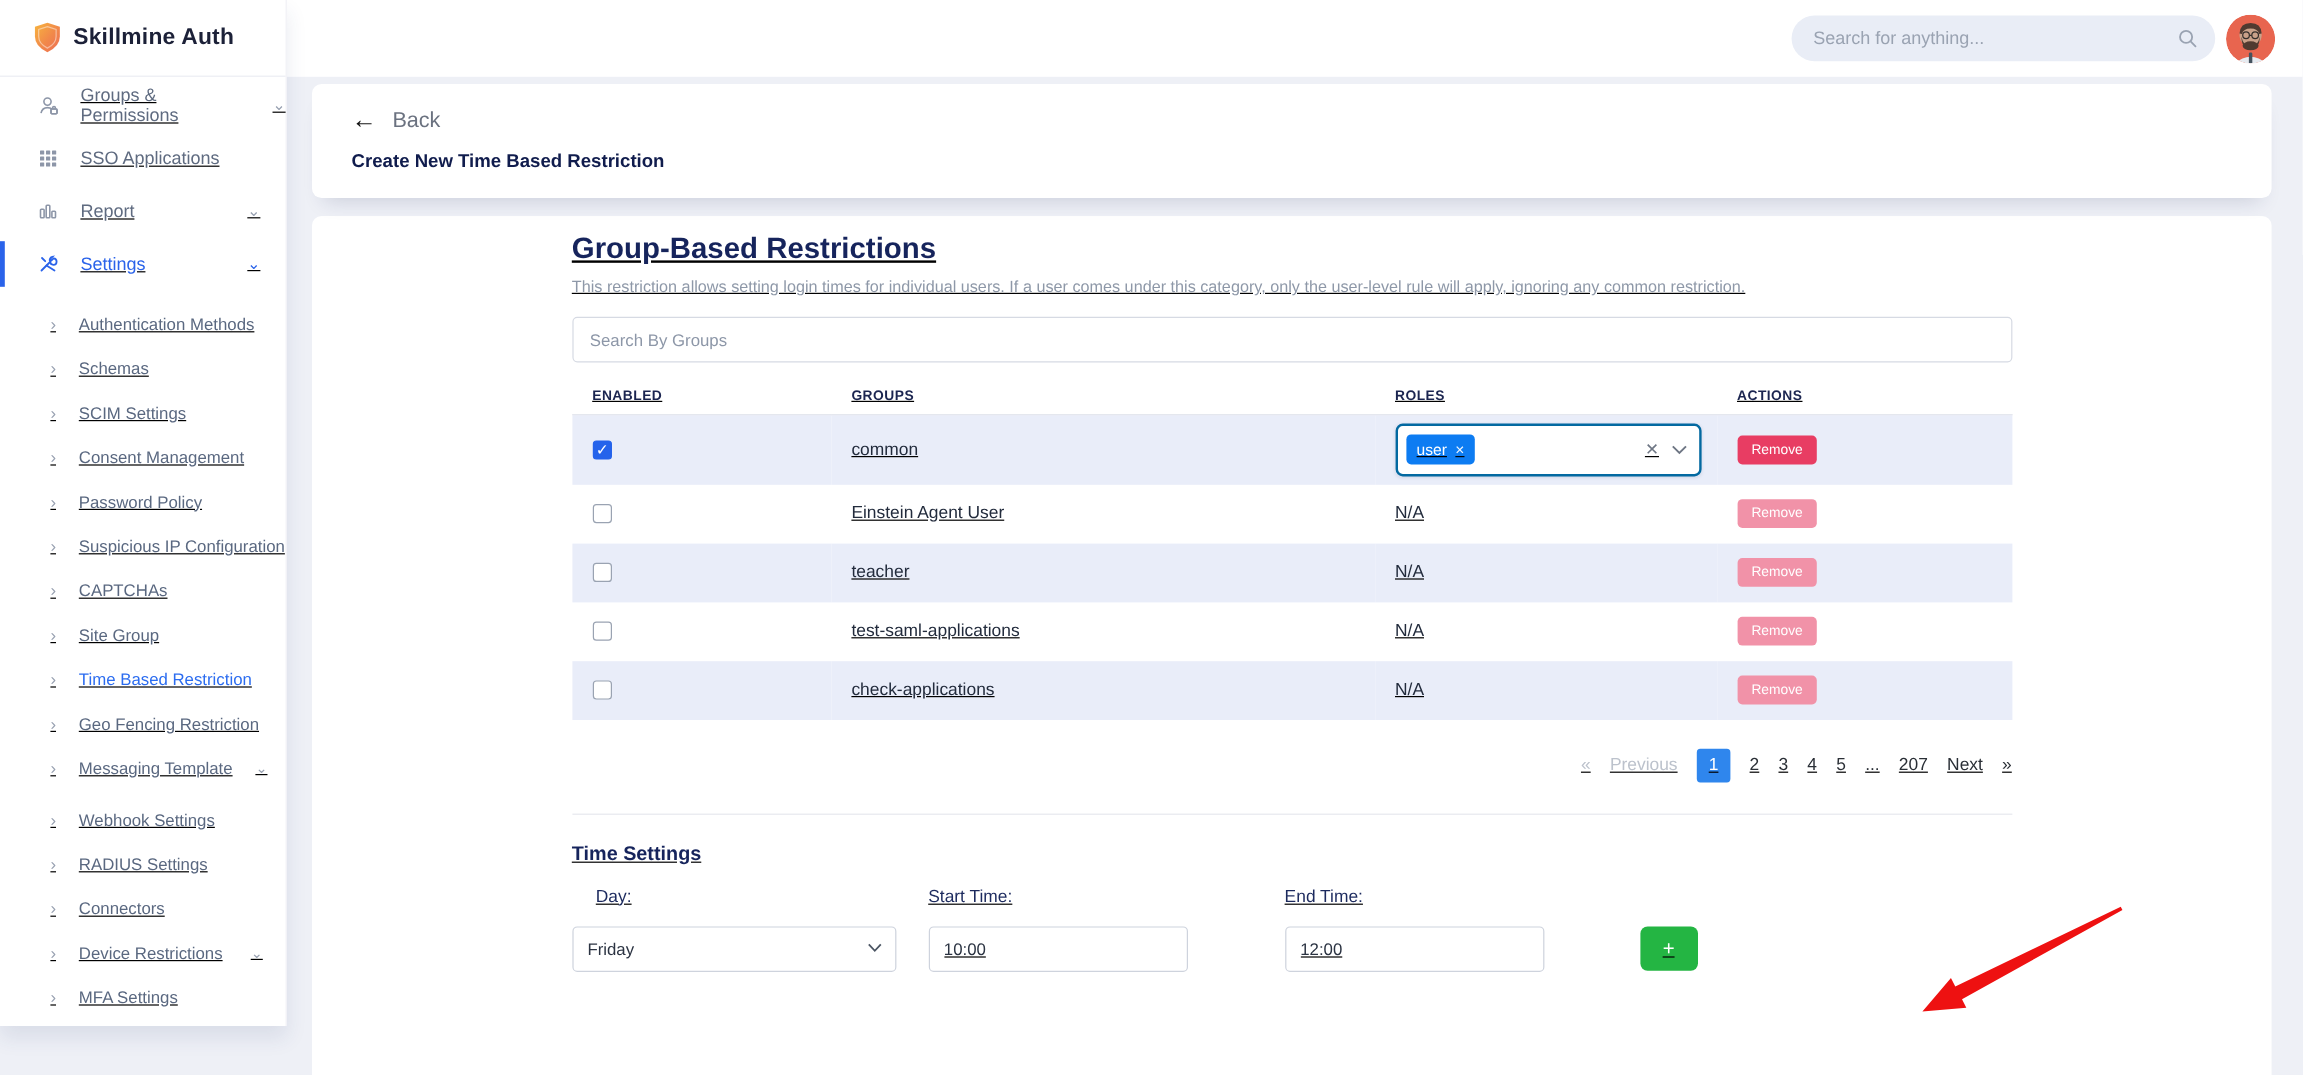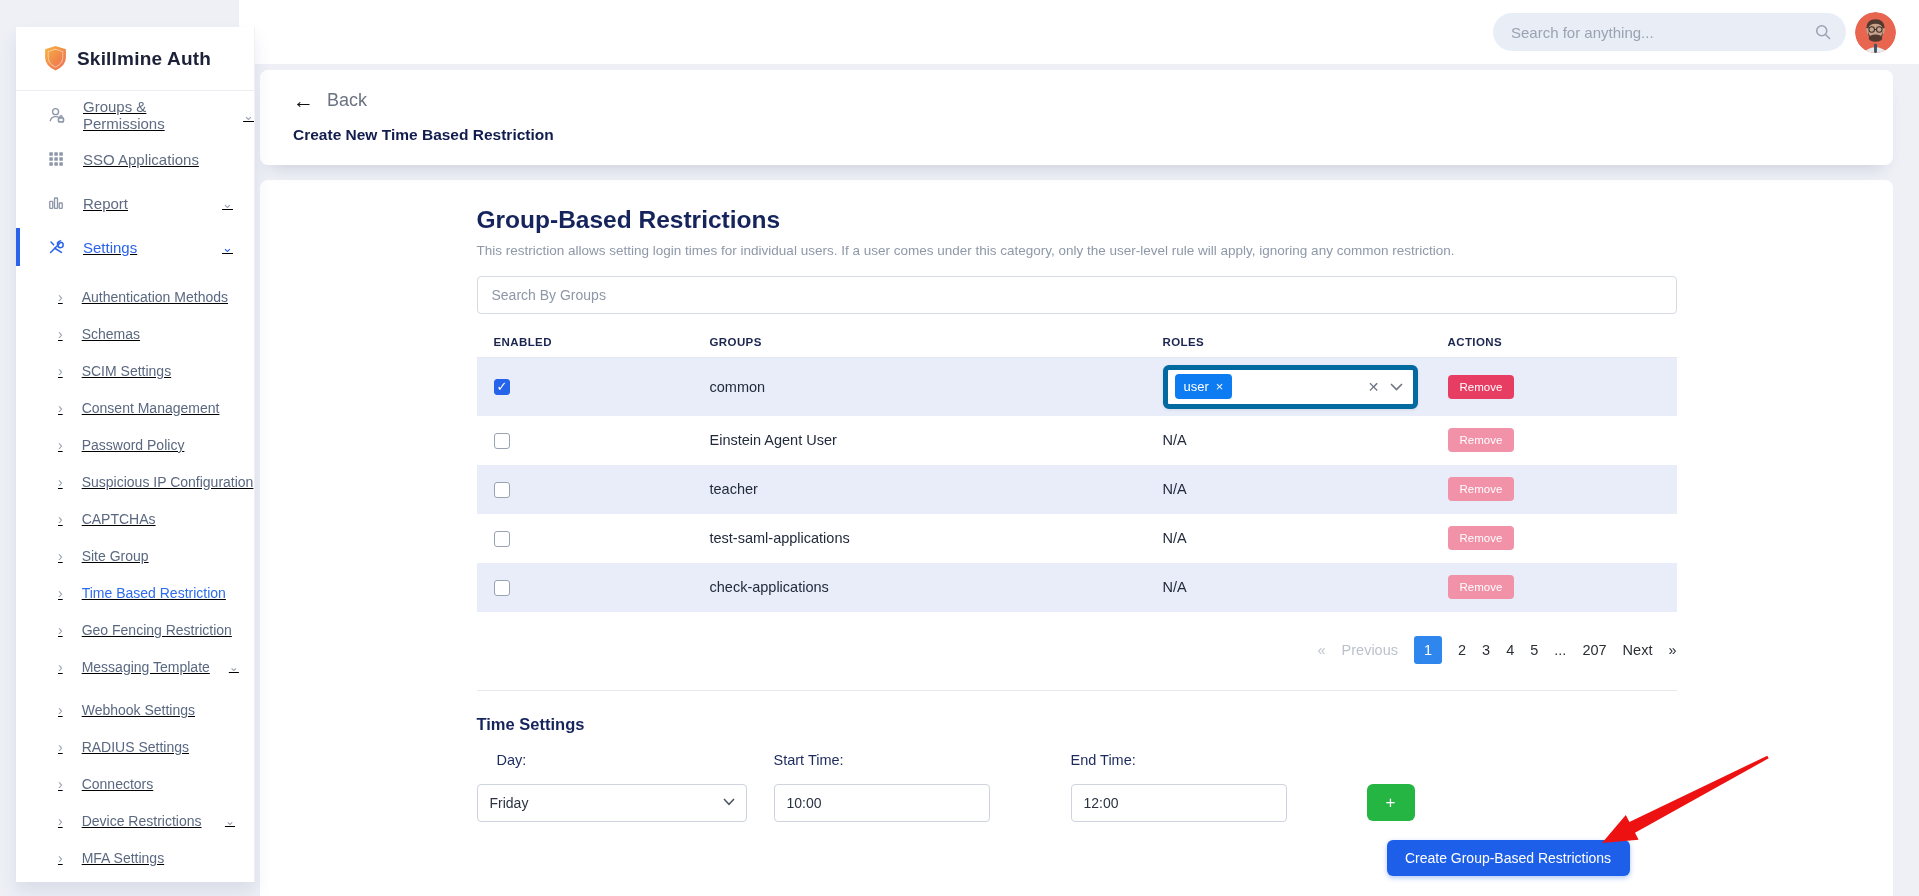--- a/index.html
+++ b/index.html
@@ -10,22 +10,22 @@
   .topbar { position:absolute; left:239px; top:0; right:0; height:64px; background:#fff;
             display:flex; align-items:center; justify-content:flex-end; padding-right:23px; gap:9px; }
   .search-pill { width:353px; height:38px; background:#e9edf6; border-radius:19px;
                  display:flex; align-items:center; padding:0 14px 0 18px; }
   .search-pill input { flex:1; border:none; outline:none; background:transparent; font-size:15px;
                        color:#4b5563; font-family:Liberation Sans, sans-serif; }
   .search-pill input::placeholder { color:#9aa3b2; }
   .avatar { width:41px; height:41px; border-radius:50%; overflow:hidden; flex:0 0 auto; cursor:pointer; }
 
   
-  .sidebar { position:absolute; left:16px; top:0; width:239px; height:855px; background:#fff; z-index:3;
-             box-shadow:0 10px 16px rgba(40,60,120,0.10); border-right:1px solid #f0f1f5;margin-top:27px; }
+  .sidebar { position:absolute; left:0; top:0; width:239px; height:855px; background:#fff; z-index:3;
+             box-shadow:0 10px 16px rgba(40,60,120,0.10); border-right:1px solid #f0f1f5; }
   .logo-row { height:64px; display:flex; align-items:center; padding-left:27px; gap:9px;
               border-bottom:1px solid #ecedf3; }
   .brand-name { font-size:19px; font-weight:700; color:#1c2138; letter-spacing:.2px; }
   .nav { padding-top:2px;text-decoration:underline; }
   .nav-item { height:44px; display:flex; align-items:center; padding-left:30px; gap:17px;
               color:#5f6b80; font-size:15px; position:relative; cursor:pointer; }
   .nav-item .nav-icon { width:20px; height:20px; color:#8d96a8; flex:0 0 auto; }
   .nav-item .chev { margin-left:auto; margin-right:21px; color:#98a1b1; font-size:13px; }
   .nav-item.active { color:#2a63ea; }
   .nav-item.active .nav-icon { color:#2a63ea; }
@@ -44,41 +44,41 @@
   .header-card { position:absolute; left:260px; top:70px; width:1633px; height:95px; background:#fff;
                  border-radius:8px; box-shadow:0 12px 16px -10px rgba(30,40,90,.18); padding:20px 0 0 33px; z-index:2; }
   .back-row { display:flex; align-items:center; gap:13px; cursor:pointer; width:110px; }
   .back-arrow { font-size:21px; color:#111; line-height:1; }
   .back-label { font-size:18px; color:#6b7280; }
   .page-title { margin-top:15px; font-size:15.5px; font-weight:700; color:#101c4d; }
 
   
   .main-card { position:absolute; left:260px; top:180px; width:1633px; height:716px; background:#fff;
                border-radius:8px 8px 0 0; }
-  .container { width:1200px; margin:0 auto; padding-top:26px; }
+  .container { width:1200px; margin:0 auto; padding-top:14px;text-decoration:underline; }
   .h1 { font-size:24.5px; font-weight:700; color:#16245c; }
   .desc { margin-top:9px; font-size:13.5px; color:#8e98a8; }
   .group-search { margin-top:18px; width:100%; height:38px; border:1px solid #d6dae3; border-radius:4px;
                   padding:0 14px; font-size:14px; color:#374151; outline:none; font-family:inherit; }
   .group-search::placeholder { color:#8d97a8; }
 
   
   table.gtable { margin-top:14px; width:100%; border-collapse:collapse; }
   .gtable col.c1 { width:216px; } .gtable col.c2 { width:453px; } .gtable col.c3 { width:285px; }
   .gtable th { text-align:left; font-size:11.5px; font-weight:700; color:#1b2550; letter-spacing:.4px;
                padding:8px 0 9px 17px; border-bottom:1px solid #e4e7ee; }
   .gtable td { padding:0 0 0 17px; font-size:14.5px; color:#222b3c; vertical-align:middle; }
   .gtable tbody tr { height:49px; }
   .gtable tbody tr.first { height:58px; }
   .gtable tbody tr.stripe { background:#e9edf9; }
   .cb { display:inline-block; width:16px; height:16px; border:1.5px solid #9aa3b2; border-radius:3px;
         background:#fff; position:relative; vertical-align:middle; cursor:pointer; }
   .cb.checked { background:#2563eb; border-color:#2563eb; }
   .cb.checked::after { content:"✓"; position:absolute; left:2px; top:-1px; color:#fff; font-size:13px; font-weight:700; }
-  .roles-select { width:255px; height:44px; background:#fff; border:5px solid #0369a1; border-radius:6px;
+  .roles-select { width:255px; height:44px; background:#fff; border:2px solid #0369a1; border-radius:6px;
                   box-shadow:0 1px 3px rgba(30,40,90,.10); display:flex; align-items:center; padding:0 10px 0 7px; cursor:pointer; }
   .role-tag { background:#0d7cf2; color:#fff; font-size:13px; border-radius:4px; padding:5px 9px;
               display:inline-flex; align-items:center; gap:7px; }
   .role-tag .tag-x { font-size:13px; cursor:pointer; opacity:.95; }
   .sel-controls { margin-left:auto; display:flex; align-items:center; gap:10px; color:#6e7684; }
   .sel-clear { font-size:14px; cursor:pointer; }
   .na { color:#1e2a46; }
   .remove-btn { border:none; color:#fff; font-size:11.5px; padding:6px 12px; border-radius:4px;
                 cursor:pointer; font-family:inherit; }
   .remove-strong { background:#e83d63; }
@@ -393,23 +393,20 @@
           </select>
           <svg class="day-chev" width="12" height="8" viewBox="0 0 12 8">
             <polyline points="1,1 6,6.3 11,1" fill="none" stroke="#4b5563" stroke-width="1.5"></polyline>
           </svg>
         </div>
         <input type="text" class="time-input ti1" value="10:00" style="">
         <input type="text" class="time-input ti2" value="12:00" style="">
         <button class="add-btn">+</button>
       </div>
 
-      <div class="create-row">
-        <button class="create-btn">Create Group-Based Restrictions</button>
-      </div>
     </div>
   </section>
 
   <svg class="annotation-arrow" width="190" height="110" viewBox="0 0 190 110">
     <polygon points="177.3,10.7 39.4,77.1 35.8,70.0 12,98 48.6,94.8 45.0,87.7 178.7,13.3" fill="#ee1111"></polygon>
   </svg>
 
 </div>
 
 </body></html>

